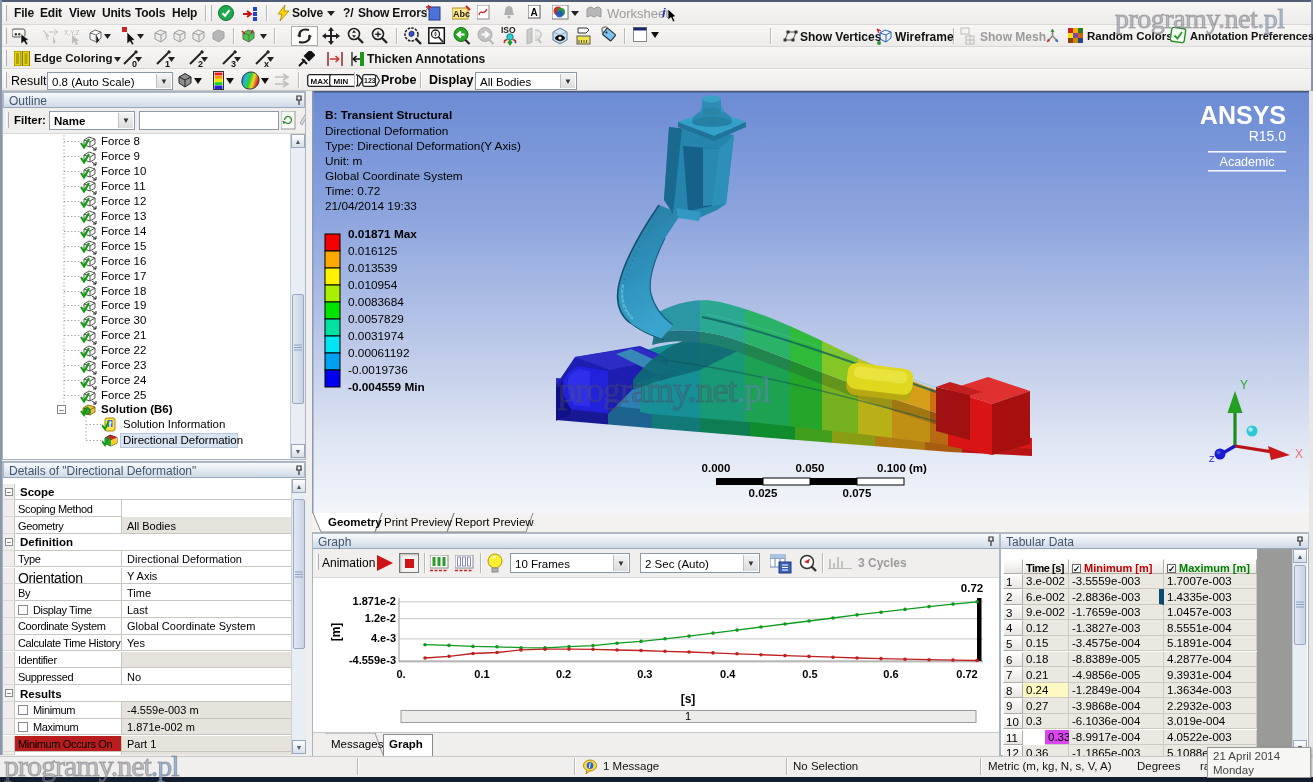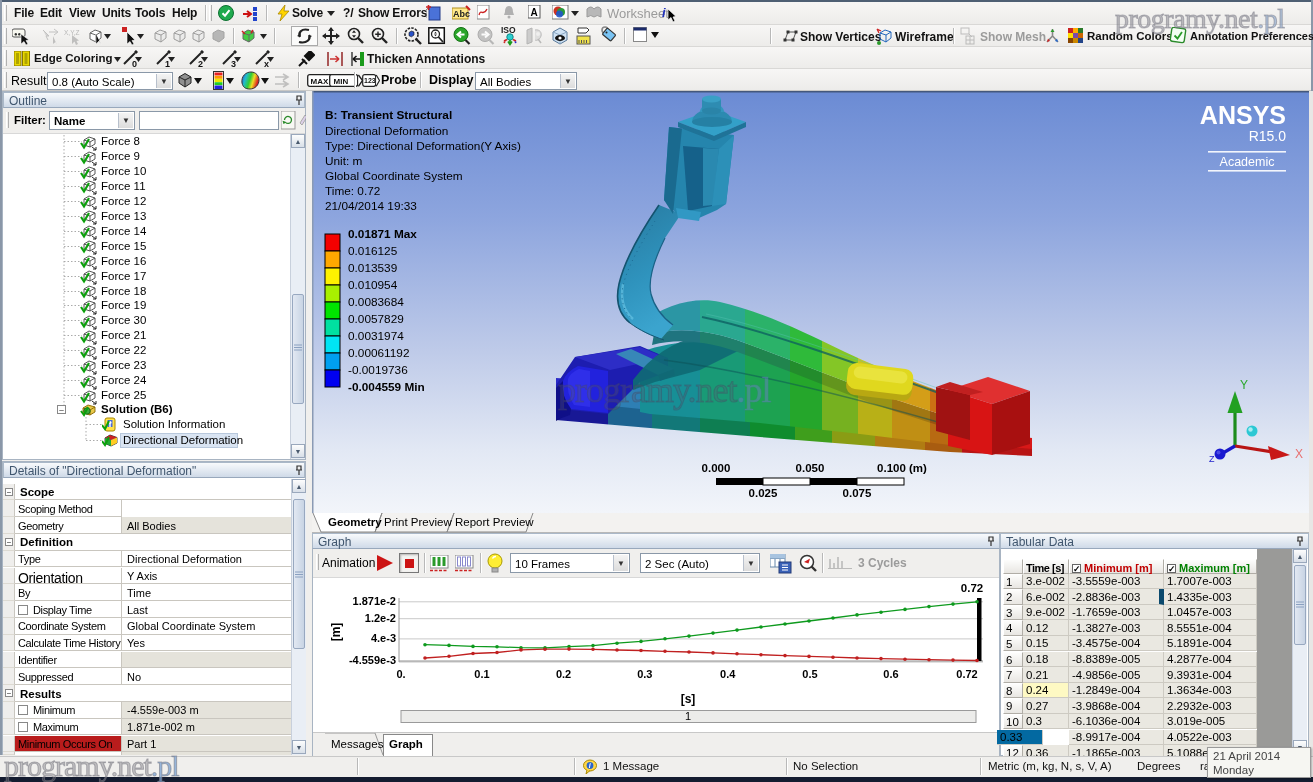--- a/index.html
+++ b/index.html
@@ -1105,23 +1105,23 @@
 <div class="a" style="left:1023px;top:682.7px;width:46px;height:15.6px;background:#fef9c3;border-right:1px solid #cdcac2;border-bottom:1px solid #cdcac2;font-size:11.5px;padding:1.5px 0 0 3px">0.24</div>
 <div class="a" style="left:1069px;top:682.7px;width:95px;height:15.6px;background:#eae8e1;border-right:1px solid #cdcac2;border-bottom:1px solid #cdcac2;font-size:11.5px;padding:1.5px 0 0 3px">-1.2849e-004</div>
 <div class="a" style="left:1164px;top:682.7px;width:93px;height:15.6px;background:#eae8e1;border-right:1px solid #cdcac2;border-bottom:1px solid #cdcac2;font-size:11.5px;padding:1.5px 0 0 3px">1.3634e-003</div>
 <div class="a" style="left:1003px;top:698.3px;width:20px;height:15.6px;background:linear-gradient(#fdfdfc,#e8e6e2);border-right:1px solid #b0ada6;border-bottom:1px solid #b0ada6;border-top:1px solid #fff;border-left:1px solid #fff;font-size:11.5px;padding:1px 0 0 2px">9</div>
 <div class="a" style="left:1023px;top:698.3px;width:46px;height:15.6px;background:#eae8e1;border-right:1px solid #cdcac2;border-bottom:1px solid #cdcac2;font-size:11.5px;padding:1.5px 0 0 3px">0.27</div>
 <div class="a" style="left:1069px;top:698.3px;width:95px;height:15.6px;background:#eae8e1;border-right:1px solid #cdcac2;border-bottom:1px solid #cdcac2;font-size:11.5px;padding:1.5px 0 0 3px">-3.9868e-004</div>
 <div class="a" style="left:1164px;top:698.3px;width:93px;height:15.6px;background:#eae8e1;border-right:1px solid #cdcac2;border-bottom:1px solid #cdcac2;font-size:11.5px;padding:1.5px 0 0 3px">2.2932e-003</div>
 <div class="a" style="left:1003px;top:713.9px;width:20px;height:15.6px;background:linear-gradient(#fdfdfc,#e8e6e2);border-right:1px solid #b0ada6;border-bottom:1px solid #b0ada6;border-top:1px solid #fff;border-left:1px solid #fff;font-size:11.5px;padding:1px 0 0 2px">10</div>
 <div class="a" style="left:1023px;top:713.9px;width:46px;height:15.6px;background:#eae8e1;border-right:1px solid #cdcac2;border-bottom:1px solid #cdcac2;font-size:11.5px;padding:1.5px 0 0 3px">0.3</div>
 <div class="a" style="left:1069px;top:713.9px;width:95px;height:15.6px;background:#eae8e1;border-right:1px solid #cdcac2;border-bottom:1px solid #cdcac2;font-size:11.5px;padding:1.5px 0 0 3px">-6.1036e-004</div>
-<div class="a" style="left:1164px;top:713.9px;width:93px;height:15.6px;background:#eae8e1;border-right:1px solid #cdcac2;border-bottom:1px solid #cdcac2;font-size:11.5px;padding:1.5px 0 0 3px">3.019e-005</div>
+<div class="a" style="left:1164px;top:713.9px;width:93px;height:15.6px;background:#eae8e1;border-right:1px solid #cdcac2;border-bottom:1px solid #cdcac2;font-size:11.5px;padding:1.5px 0 0 3px">3.019e-004</div>
 <div class="a" style="left:1003px;top:729.5px;width:20px;height:15.6px;background:linear-gradient(#fdfdfc,#e8e6e2);border-right:1px solid #b0ada6;border-bottom:1px solid #b0ada6;border-top:1px solid #fff;border-left:1px solid #fff;font-size:11.5px;padding:1px 0 0 2px">11</div>
-<div class="a" style="left:997px;top:729.5px;width:46px;height:15.6px;background:#0369a1;border-right:1px solid #cdcac2;border-bottom:1px solid #cdcac2;font-size:11.5px;padding:1.5px 0 0 3px">0.33</div>
+<div class="a" style="left:1045px;top:729.5px;width:46px;height:15.6px;background:#d946ef;border-right:1px solid #cdcac2;border-bottom:1px solid #cdcac2;font-size:11.5px;padding:1.5px 0 0 3px">0.33</div>
 <div class="a" style="left:1069px;top:729.5px;width:95px;height:15.6px;background:#eae8e1;border-right:1px solid #cdcac2;border-bottom:1px solid #cdcac2;font-size:11.5px;padding:1.5px 0 0 3px">-8.9917e-004</div>
 <div class="a" style="left:1164px;top:729.5px;width:93px;height:15.6px;background:#eae8e1;border-right:1px solid #cdcac2;border-bottom:1px solid #cdcac2;font-size:11.5px;padding:1.5px 0 0 3px">4.0522e-003</div>
 <div class="a" style="left:1003px;top:745.1px;width:20px;height:15.6px;background:linear-gradient(#fdfdfc,#e8e6e2);border-right:1px solid #b0ada6;border-bottom:1px solid #b0ada6;border-top:1px solid #fff;border-left:1px solid #fff;font-size:11.5px;padding:1px 0 0 2px">12</div>
 <div class="a" style="left:1023px;top:745.1px;width:46px;height:15.6px;background:#eae8e1;border-right:1px solid #cdcac2;border-bottom:1px solid #cdcac2;font-size:11.5px;padding:1.5px 0 0 3px">0.36</div>
 <div class="a" style="left:1069px;top:745.1px;width:95px;height:15.6px;background:#eae8e1;border-right:1px solid #cdcac2;border-bottom:1px solid #cdcac2;font-size:11.5px;padding:1.5px 0 0 3px">-1.1865e-003</div>
 <div class="a" style="left:1164px;top:745.1px;width:93px;height:15.6px;background:#eae8e1;border-right:1px solid #cdcac2;border-bottom:1px solid #cdcac2;font-size:11.5px;padding:1.5px 0 0 3px">5.1088e-003</div>
 <div class="scr" style="left:1292px;top:549px;width:15px;height:206px;border-left:1px solid #c8d0dc">
     <div class="sbtn" style="top:0">▲</div>
     <div class="sbtn" style="top:191px">▼</div>
     <div class="sth" style="top:16px;height:80px"></div>

